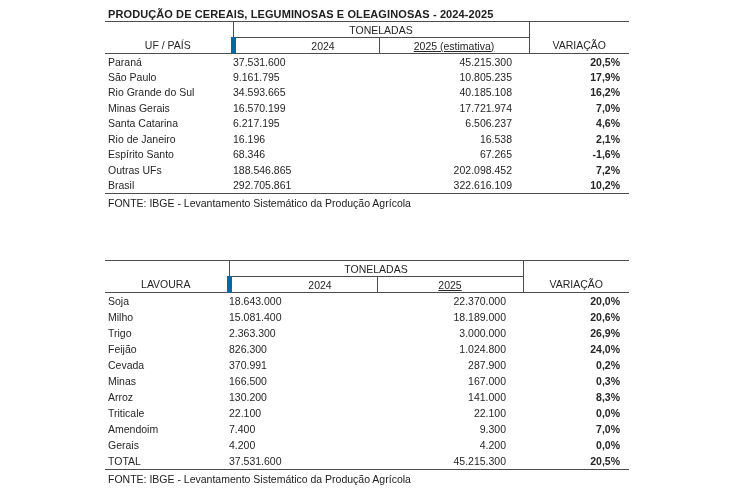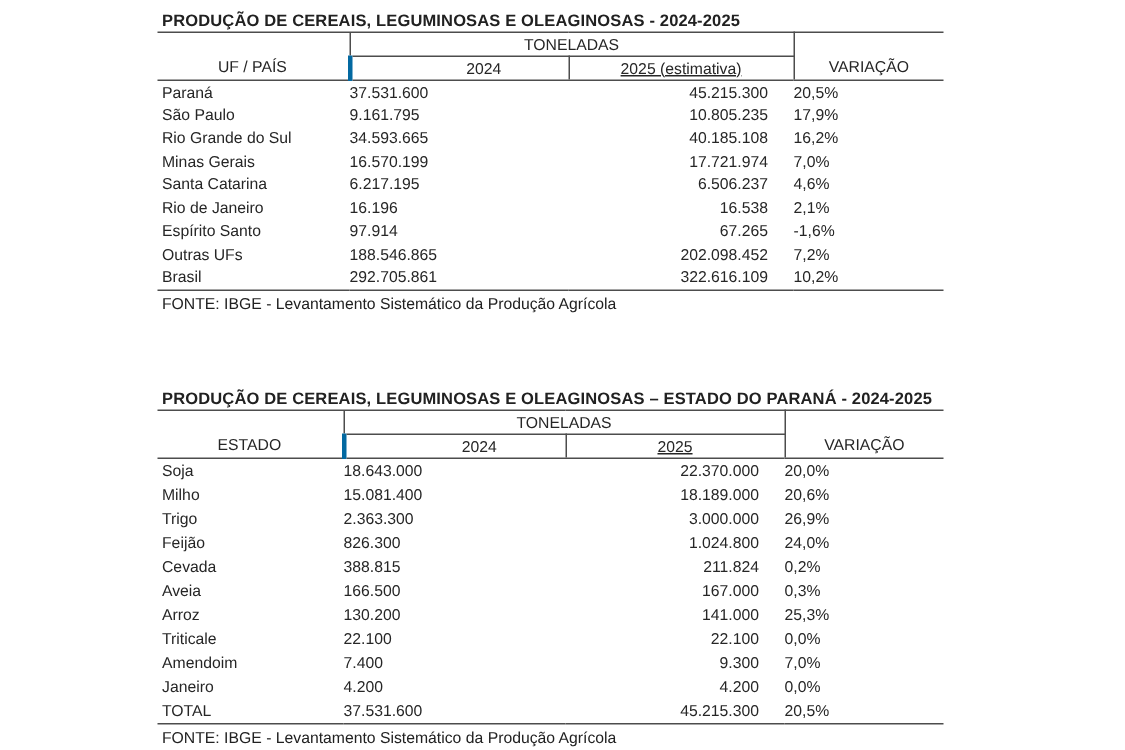--- a/index.html
+++ b/index.html
@@ -51,42 +51,42 @@
     border-top: 1px solid #4d4d4d;
     vertical-align: middle;
   }
   th.h-variation {
     border-top: 1px solid #4d4d4d;
     border-bottom: 1.4px solid #4d4d4d;
     vertical-align: bottom;
     padding-bottom: 2px;
   }
   th.h-y1 {
-    border-left: 3px solid #0369a1;
+    border-left: 5px solid #0369a1;
     border-bottom: 1.4px solid #4d4d4d;
     vertical-align: middle;
     padding-left: 32px;
   }
   th.h-y2 {
     border-left: 1px solid #4d4d4d;
     border-right: 1px solid #4d4d4d;
     border-bottom: 1.4px solid #4d4d4d;
     vertical-align: middle;
     text-decoration: underline;
   }
 
   
   tbody td { vertical-align: middle; }
   .tb1 tbody td { height: 15.5px; }
   .tb2 tbody td { height: 16.1px; }
   tbody tr:last-child td { border-bottom: 1.4px solid #4d4d4d; }
   td.col-label   { text-align: left;  padding-left: 3px; margin-top: 28px; }
   td.col-y2024   { text-align: left; padding-right: 8px; }
   td.col-y2025   { text-align: right; padding-right: 17px; }
-  td.col-variation { padding-right: 9px; }
+  td.col-variation { text-align: right; padding-right: 9px; font-weight: bold; }
 
   .tbl-source {
     font-size: 10.5px;
     line-height: 12px;
     margin-top: 3px;
     padding-left: 3px;
     white-space: nowrap;
     color: #212121;
   }
 </style>
@@ -145,21 +145,21 @@
           <td class="col-variation">4,6%</td>
         </tr>
         <tr>
           <td class="col-label">Rio de Janeiro</td>
           <td class="col-y2024">16.196</td>
           <td class="col-y2025">16.538</td>
           <td class="col-variation">2,1%</td>
         </tr>
         <tr>
           <td class="col-label">Espírito Santo</td>
-          <td class="col-y2024">97.914</td>
+          <td class="col-y2024">68.346</td>
           <td class="col-y2025">67.265</td>
           <td class="col-variation">-1,6%</td>
         </tr>
         <tr>
           <td class="col-label">Outras UFs</td>
           <td class="col-y2024">188.546.865</td>
           <td class="col-y2025">202.098.452</td>
           <td class="col-variation">7,2%</td>
         </tr>
         <tr>
@@ -167,31 +167,30 @@
           <td class="col-y2024">292.705.861</td>
           <td class="col-y2025">322.616.109</td>
           <td class="col-variation">10,2%</td>
         </tr>
       </tbody>
   </table>
   <div class="tbl-source">FONTE: IBGE - Levantamento Sistemático da Produção Agrícola</div>
 </div>
 
 <div class="table-block tb2">
-  <div class="tbl-title">PRODUÇÃO DE CEREAIS, LEGUMINOSAS E OLEAGINOSAS – ESTADO DO PARANÁ - 2024-2025</div>
   <table>
     <colgroup>
       <col style="width:124px">
         <col style="width:148px">
         <col style="width:146px">
         <col style="width:106px">
     </colgroup>
     <thead>
       <tr>
-        <th class="h-entity" rowspan="2">ESTADO</th>
+        <th class="h-entity" rowspan="2">LAVOURA</th>
         <th class="h-group" colspan="2">TONELADAS</th>
         <th class="h-variation" rowspan="2">VARIAÇÃO</th>
       </tr>
       <tr>
         <th class="h-y1">2024</th>
         <th class="h-y2">2025</th>
       </tr>
     </thead>
     <tbody>
         <tr>
@@ -213,50 +212,50 @@
           <td class="col-variation">26,9%</td>
         </tr>
         <tr>
           <td class="col-label">Feijão</td>
           <td class="col-y2024">826.300</td>
           <td class="col-y2025">1.024.800</td>
           <td class="col-variation">24,0%</td>
         </tr>
         <tr>
           <td class="col-label">Cevada</td>
-          <td class="col-y2024">388.815</td>
-          <td class="col-y2025">211.824</td>
+          <td class="col-y2024">370.991</td>
+          <td class="col-y2025">287.900</td>
           <td class="col-variation">0,2%</td>
         </tr>
         <tr>
-          <td class="col-label">Aveia</td>
+          <td class="col-label">Minas</td>
           <td class="col-y2024">166.500</td>
           <td class="col-y2025">167.000</td>
           <td class="col-variation">0,3%</td>
         </tr>
         <tr>
           <td class="col-label">Arroz</td>
           <td class="col-y2024">130.200</td>
           <td class="col-y2025">141.000</td>
-          <td class="col-variation">25,3%</td>
+          <td class="col-variation">8,3%</td>
         </tr>
         <tr>
           <td class="col-label">Triticale</td>
           <td class="col-y2024">22.100</td>
           <td class="col-y2025">22.100</td>
           <td class="col-variation">0,0%</td>
         </tr>
         <tr>
           <td class="col-label">Amendoim</td>
           <td class="col-y2024">7.400</td>
           <td class="col-y2025">9.300</td>
           <td class="col-variation">7,0%</td>
         </tr>
         <tr>
-          <td class="col-label">Janeiro</td>
+          <td class="col-label">Gerais</td>
           <td class="col-y2024">4.200</td>
           <td class="col-y2025">4.200</td>
           <td class="col-variation">0,0%</td>
         </tr>
         <tr>
           <td class="col-label">TOTAL</td>
           <td class="col-y2024">37.531.600</td>
           <td class="col-y2025">45.215.300</td>
           <td class="col-variation">20,5%</td>
         </tr>

